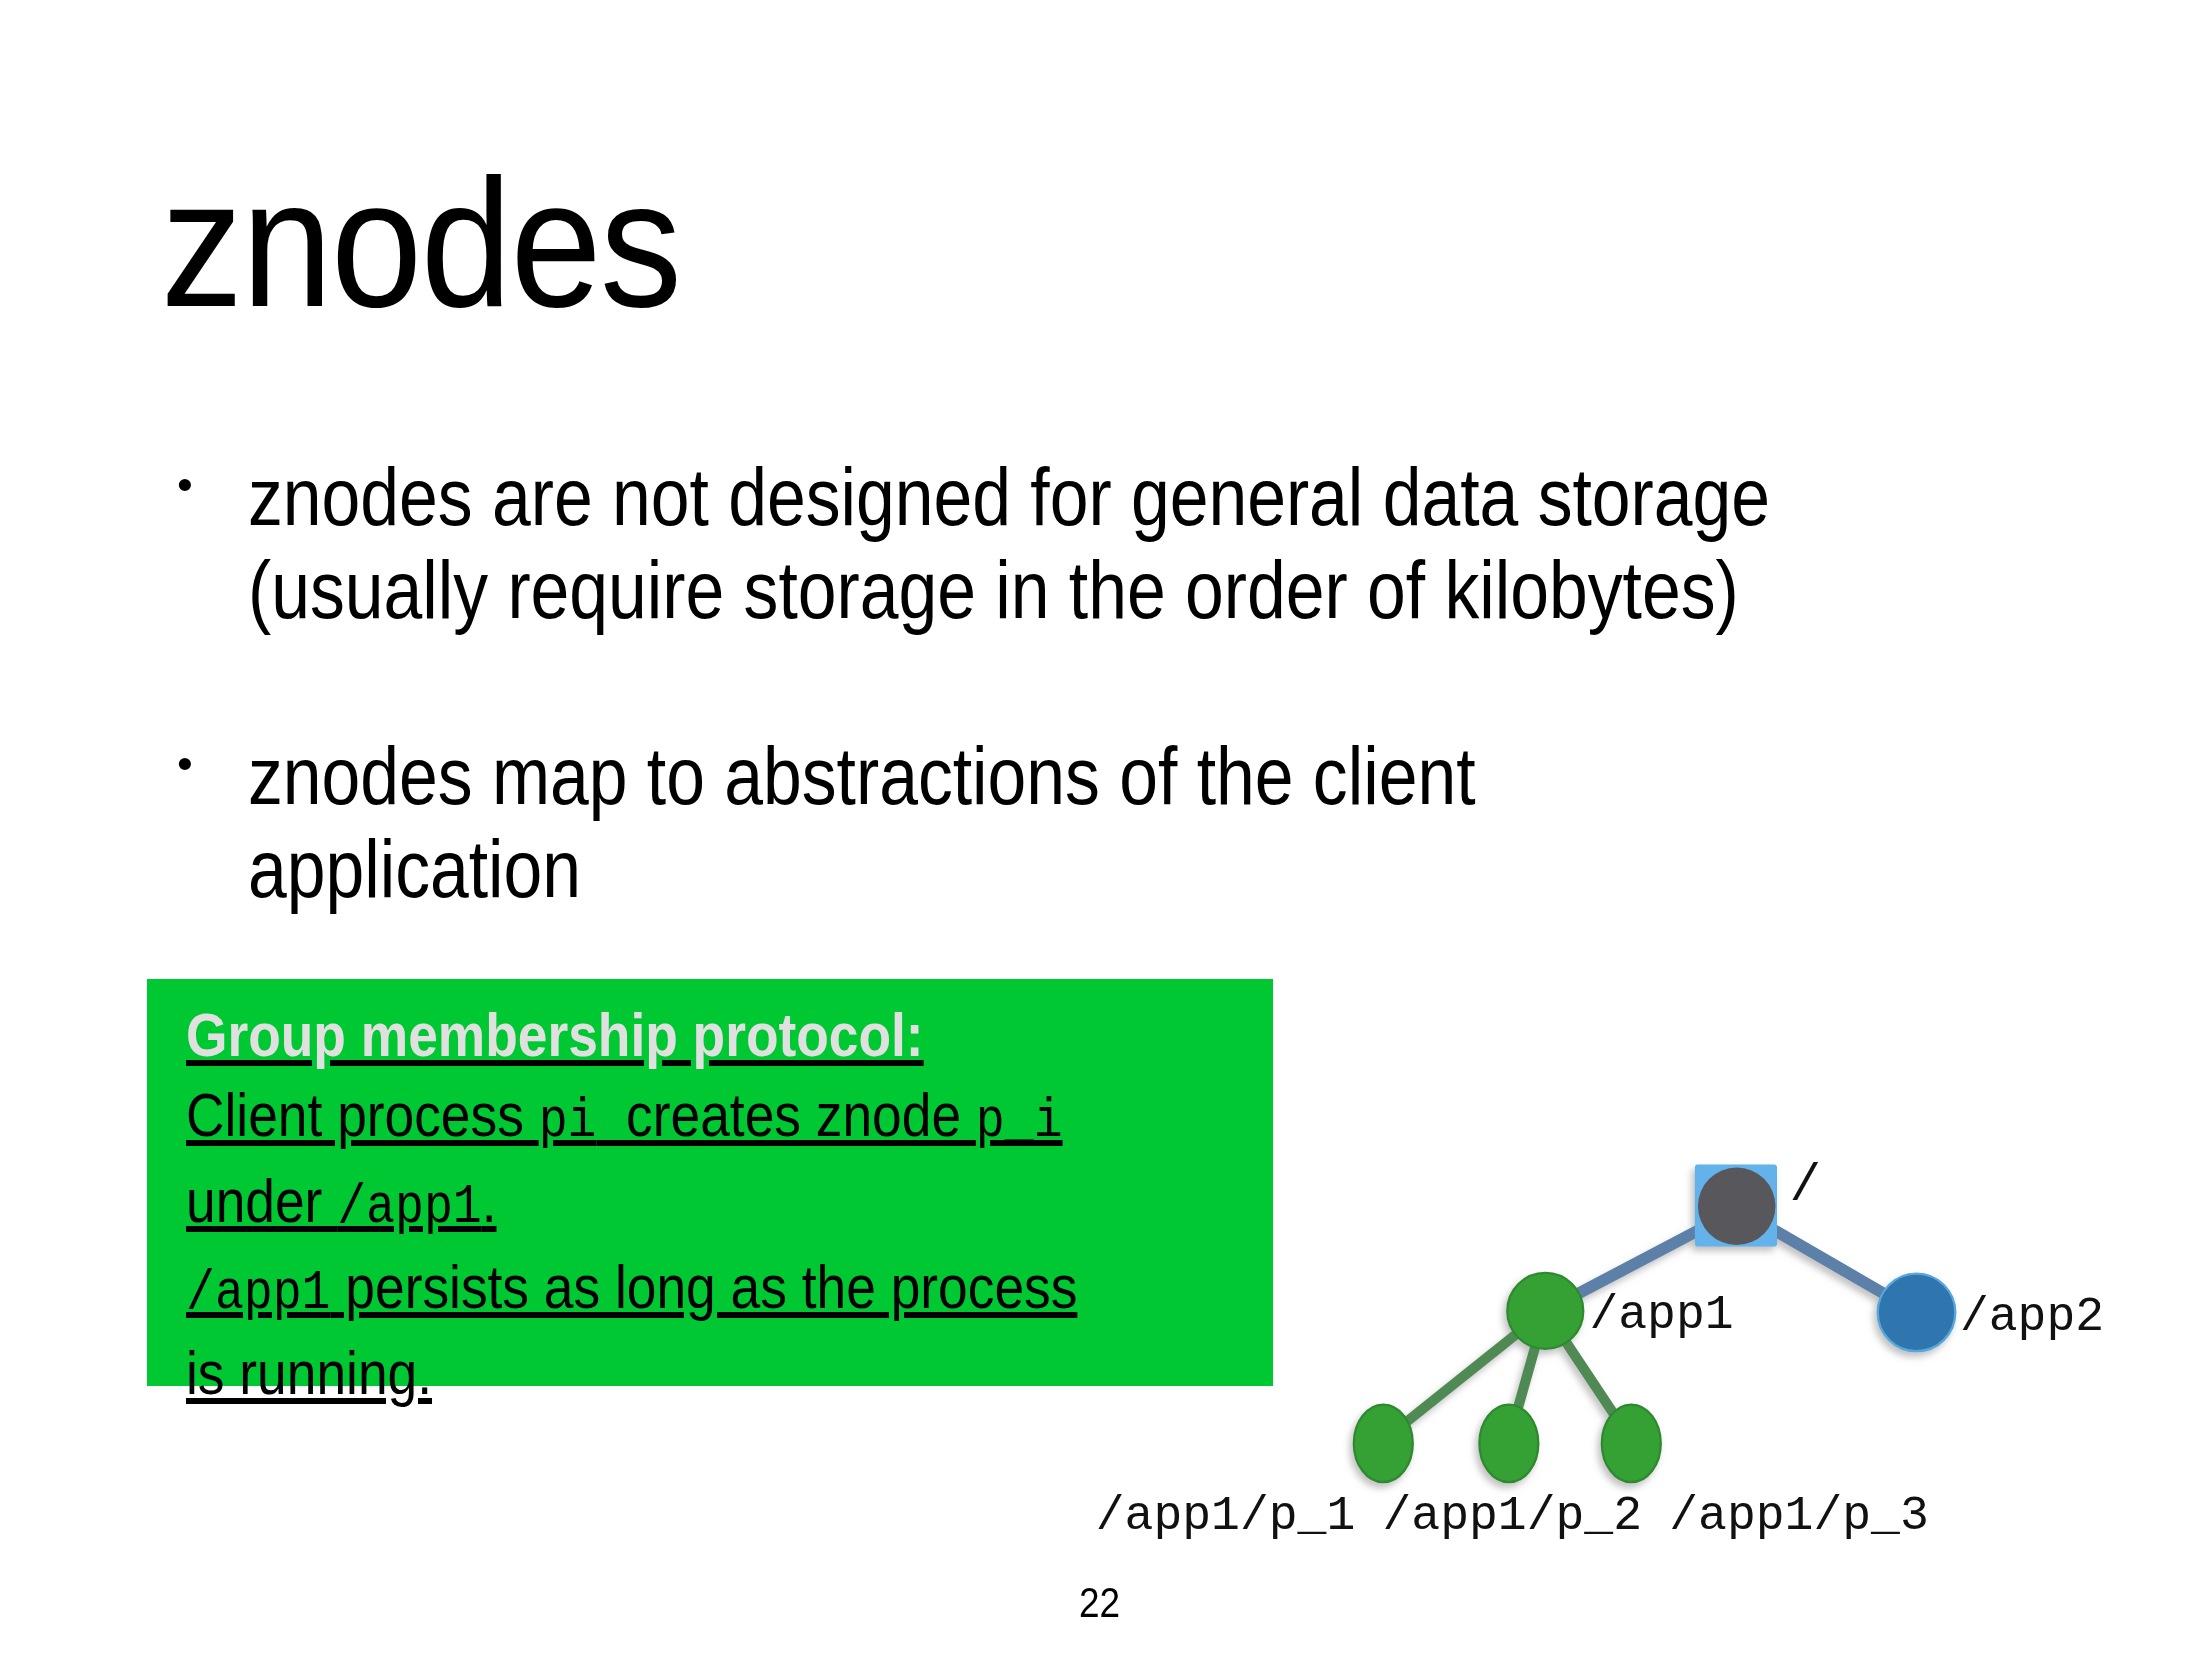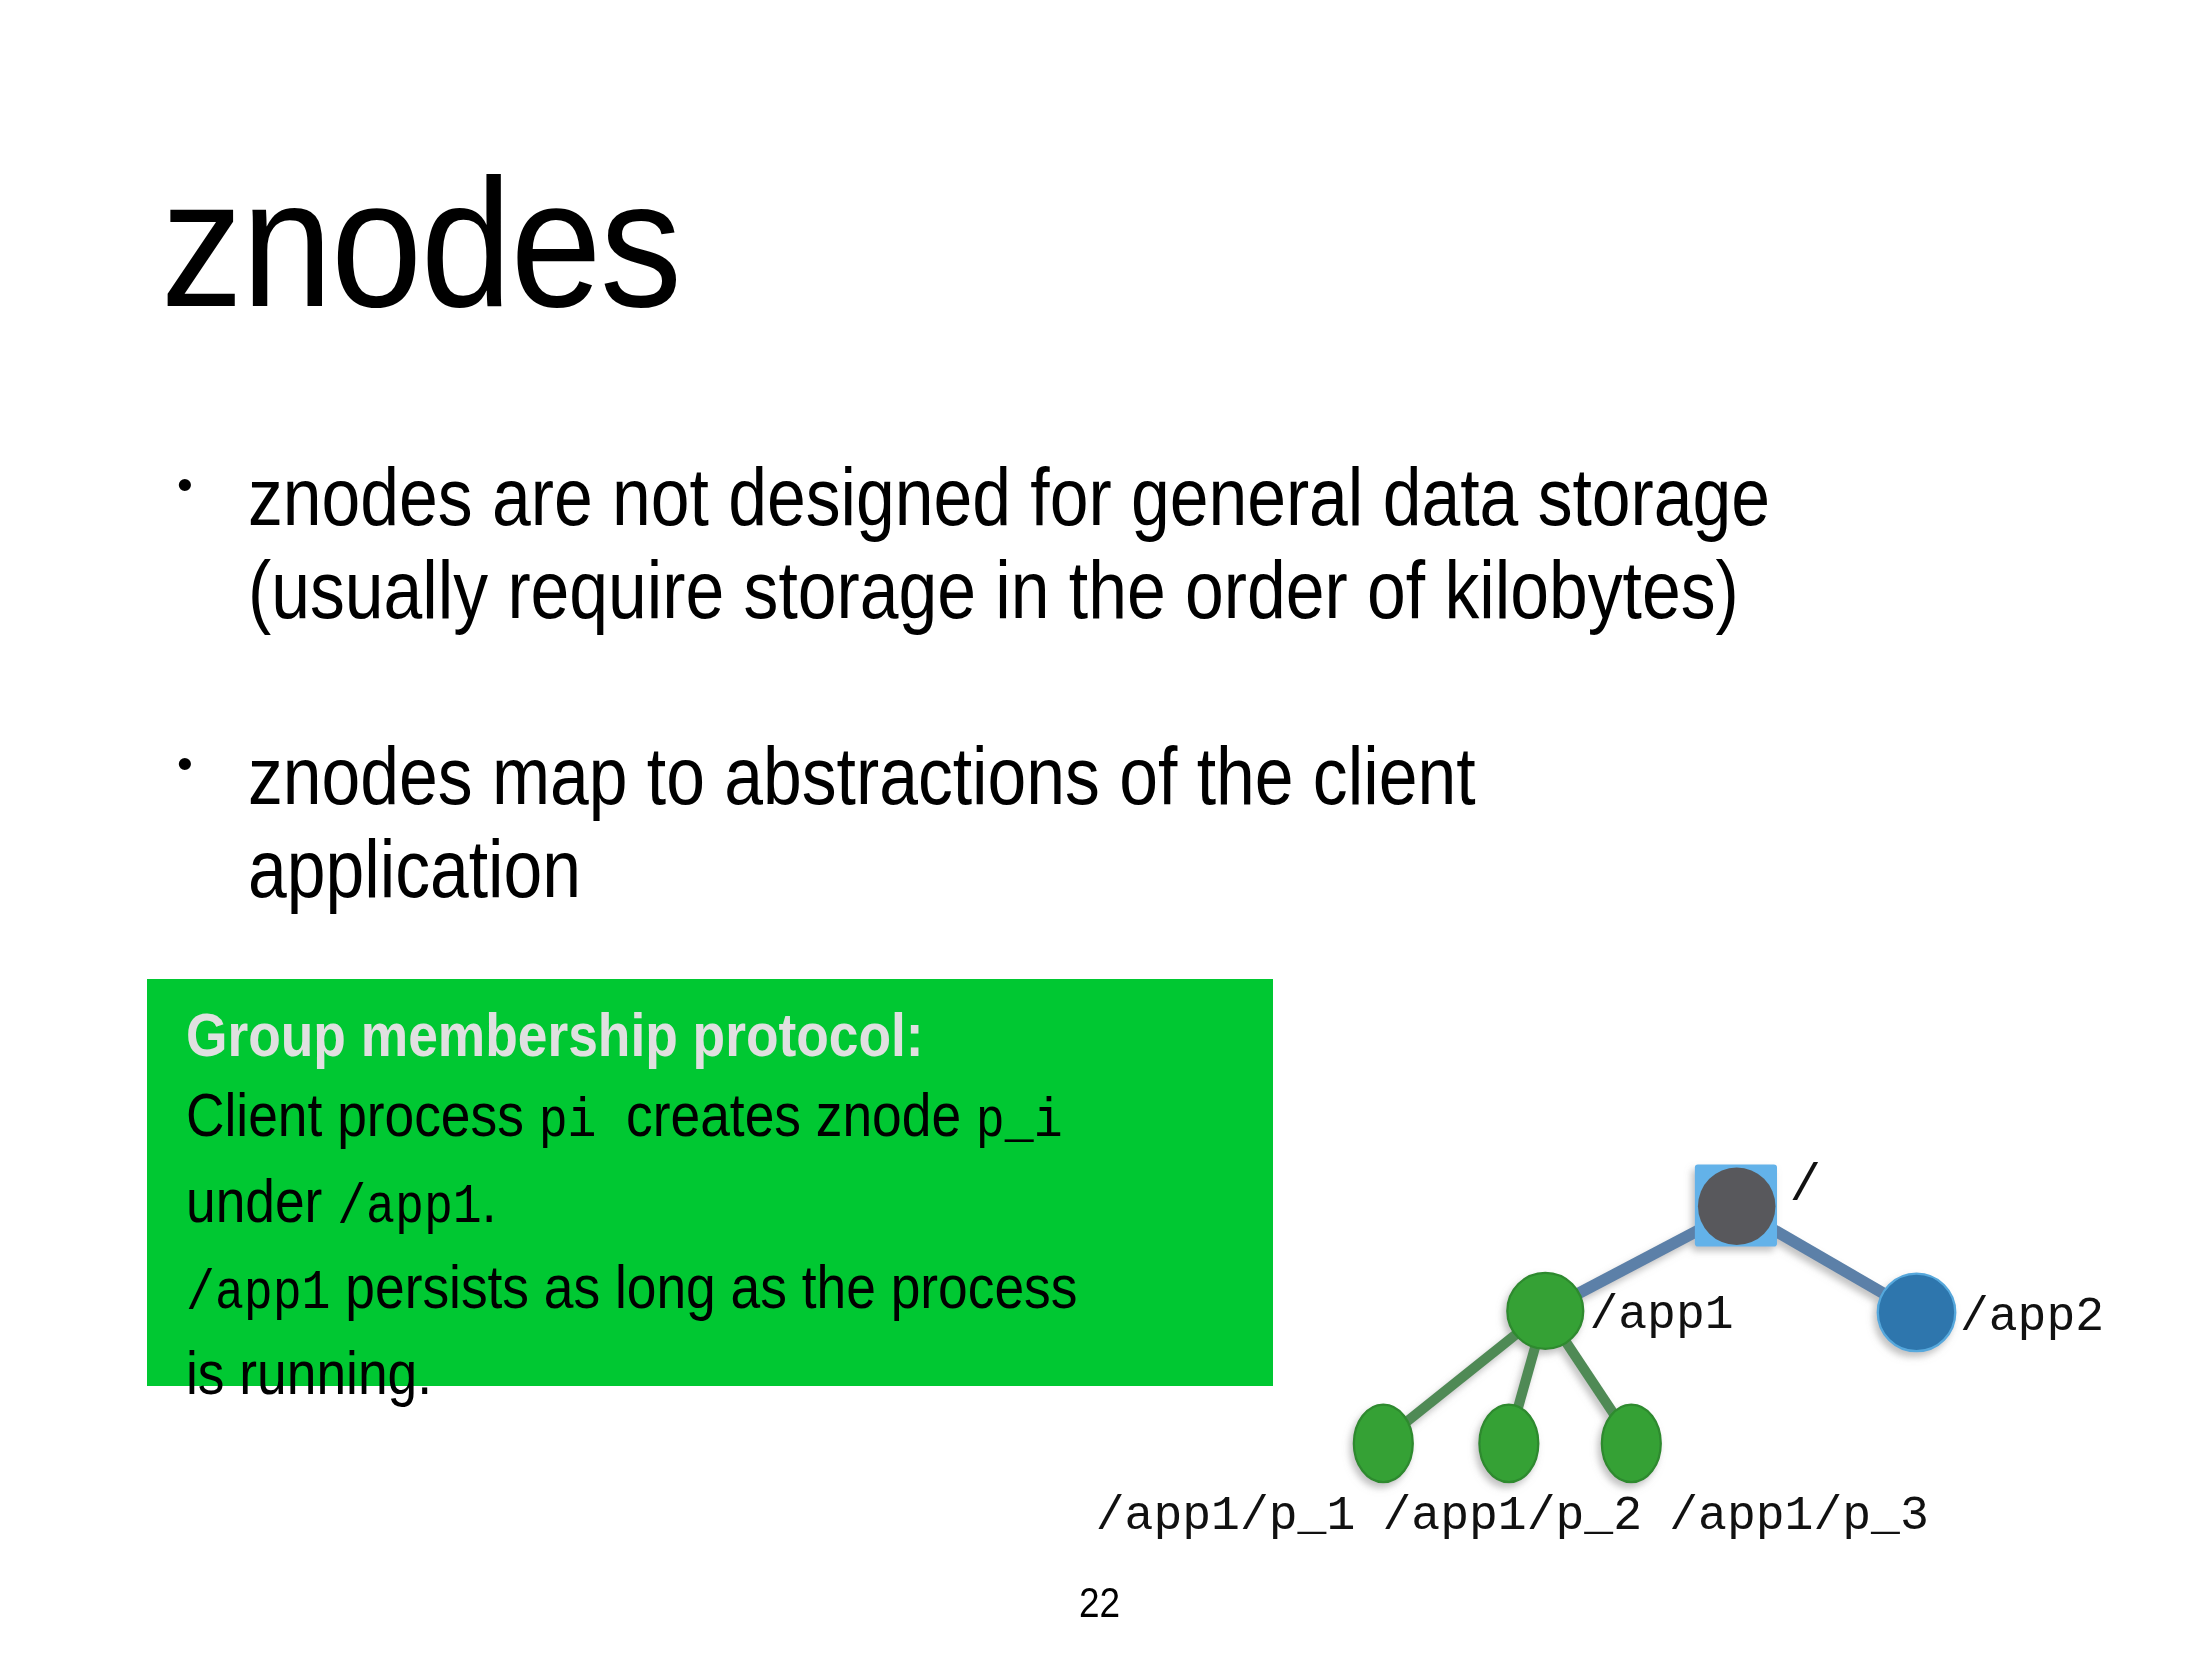--- a/index.html
+++ b/index.html
@@ -65,21 +65,21 @@
   </div>
 
   <div class="bullet b2">
     <span class="dot">•</span>
     <div class="btext cx">
       <div>znodes map to abstractions of the client</div>
       <div>application</div>
     </div>
   </div>
 
-  <div class="callout" style="background: rgb(0, 200, 50);">
+  <div class="callout" style="background: rgb(0, 200, 50); text-decoration: underline;">
     <div class="cline header cx" style="color: rgb(224, 224, 224);">Group membership protocol:</div>
     <div class="cline cx"><span>Client process </span><span class="cmono">pi</span><span>  creates znode </span><span class="cmono">p_i</span></div>
     <div class="cline cx"><span>under </span><span class="cmono">/app1</span><span>.</span></div>
     <div class="cline cx"><span class="cmono">/app1</span><span> persists as long as the process</span></div>
     <div class="cline cx"><span>is running.</span></div>
   </div>
 
   <svg class="treebox" viewBox="1380 1455 1464 560" xmlns="http://www.w3.org/2000/svg">
     <defs>
       <filter id="softsh" x="-20%" y="-20%" width="140%" height="140%">

